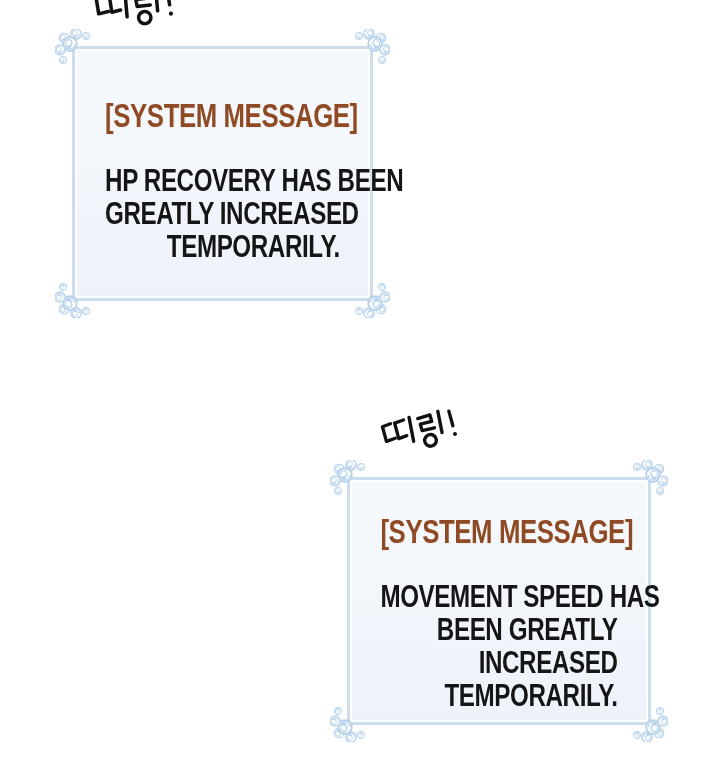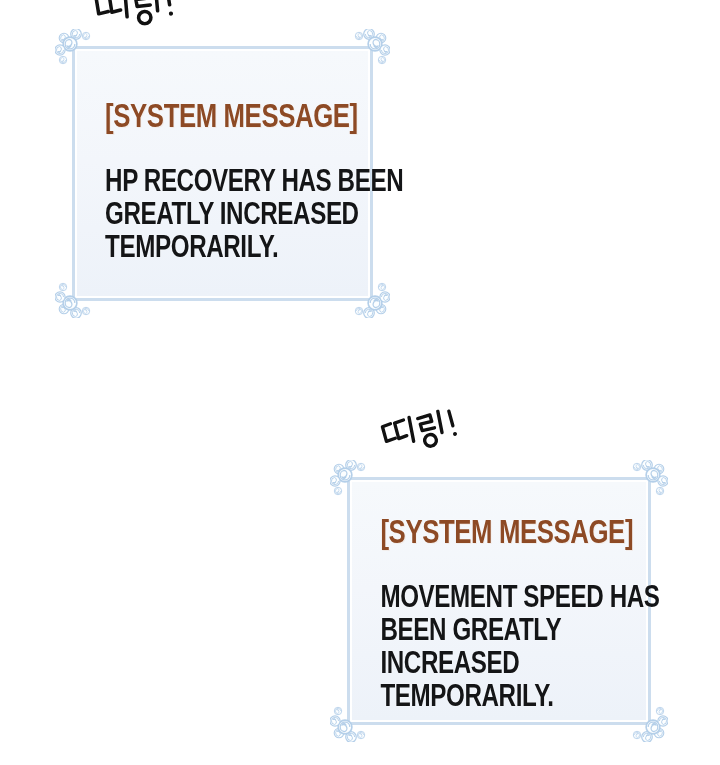--- a/index.html
+++ b/index.html
@@ -33,21 +33,21 @@
   .corner {
     position:absolute; width:52px; height:52px; pointer-events:none;
   }
   .corner.tl { top:-17px; left:-17px; }
   .corner.tr { top:-17px; right:-17px; transform:scaleX(-1); }
   .corner.bl { bottom:-17px; left:-17px; transform:scaleY(-1); }
   .corner.br { bottom:-17px; right:-17px; transform:scale(-1,-1); }
 
   .box-content {
     position:relative; height:100%;
-    text-align:left;
+    text-align:right;
   }
   .box-title {
     display:block; width:100%;
     font-weight:bold;
     font-size:33px; line-height:34px;
     letter-spacing:-0.5px;
     color:#8d4a25;
     transform:scaleX(0.78);
     transform-origin:50% 0;
     text-shadow:0 0 2px rgba(255,255,255,0.9), 1px 1px 0 rgba(233,214,203,0.45);

